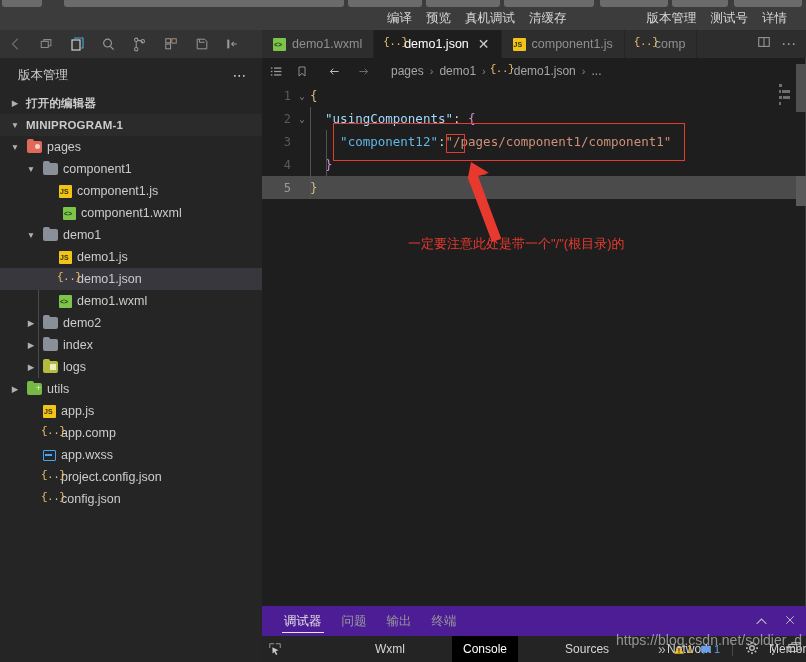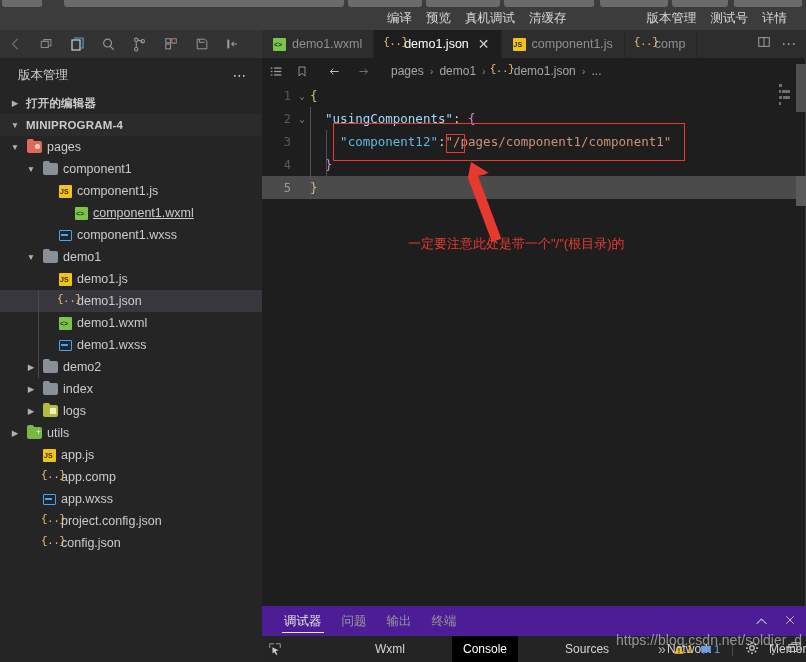--- a/index.html
+++ b/index.html
@@ -367,73 +367,63 @@
       <span class="dots">⋯</span>
     </div>
 
     <div class="sb-section">
       <span class="twisty">▶</span>
       <span>打开的编辑器</span>
     </div>
 
     <div class="sb-section root" style="background:#2b2b2c;">
       <span class="twisty">▼</span>
-      <span>MINIPROGRAM-4</span>
+      <span>MINIPROGRAM-1</span>
     </div>
 
     <div id="tree" style="position:relative;">
         <div class="sb-row" style="padding-left: 8px;">
           <span class="twisty">▼</span>
           <span class="foldic red"></span>
           <span class="label">pages</span>
         </div>
         <div class="sb-row" style="padding-left: 24px;">
           <span class="twisty">▼</span>
           <span class="foldic grey"></span>
           <span class="label">component1</span>
         </div>
         <div class="sb-row" style="padding-left: 40px;">
           <span class="twisty empty">▶</span>
           <span class="ficon js"></span>
           <span class="label">component1.js</span>
         </div>
-        <div class="sb-row" style="padding-left: 56px; text-decoration: underline;">
+        <div class="sb-row" style="padding-left: 44px;">
           <span class="twisty empty">▶</span>
           <span class="ficon wxml"></span>
           <span class="label">component1.wxml</span>
-        </div>
-        <div class="sb-row" style="padding-left: 40px;">
-          <span class="twisty empty">▶</span>
-          <span class="ficon wxss-box"></span>
-          <span class="label">component1.wxss</span>
         </div>
         <div class="sb-row" style="padding-left: 24px;">
           <span class="twisty">▼</span>
           <span class="foldic grey"></span>
           <span class="label">demo1</span>
         </div>
         <div class="sb-row" style="padding-left: 40px;">
           <span class="twisty empty">▶</span>
           <span class="ficon js"></span>
           <span class="label">demo1.js</span>
         </div>
         <div class="sb-row selected" style="padding-left: 40px;">
           <span class="twisty empty">▶</span>
           <span class="ficon json"></span>
           <span class="label">demo1.json</span>
         </div>
         <div class="sb-row" style="padding-left: 40px;">
           <span class="twisty empty">▶</span>
           <span class="ficon wxml"></span>
           <span class="label">demo1.wxml</span>
-        </div>
-        <div class="sb-row" style="padding-left: 40px;">
-          <span class="twisty empty">▶</span>
-          <span class="ficon wxss-box"></span>
-          <span class="label">demo1.wxss</span>
         </div>
         <div class="sb-row" style="padding-left: 24px;">
           <span class="twisty">▶</span>
           <span class="foldic grey"></span>
           <span class="label">demo2</span>
         </div>
         <div class="sb-row" style="padding-left: 24px;">
           <span class="twisty">▶</span>
           <span class="foldic grey"></span>
           <span class="label">index</span>

